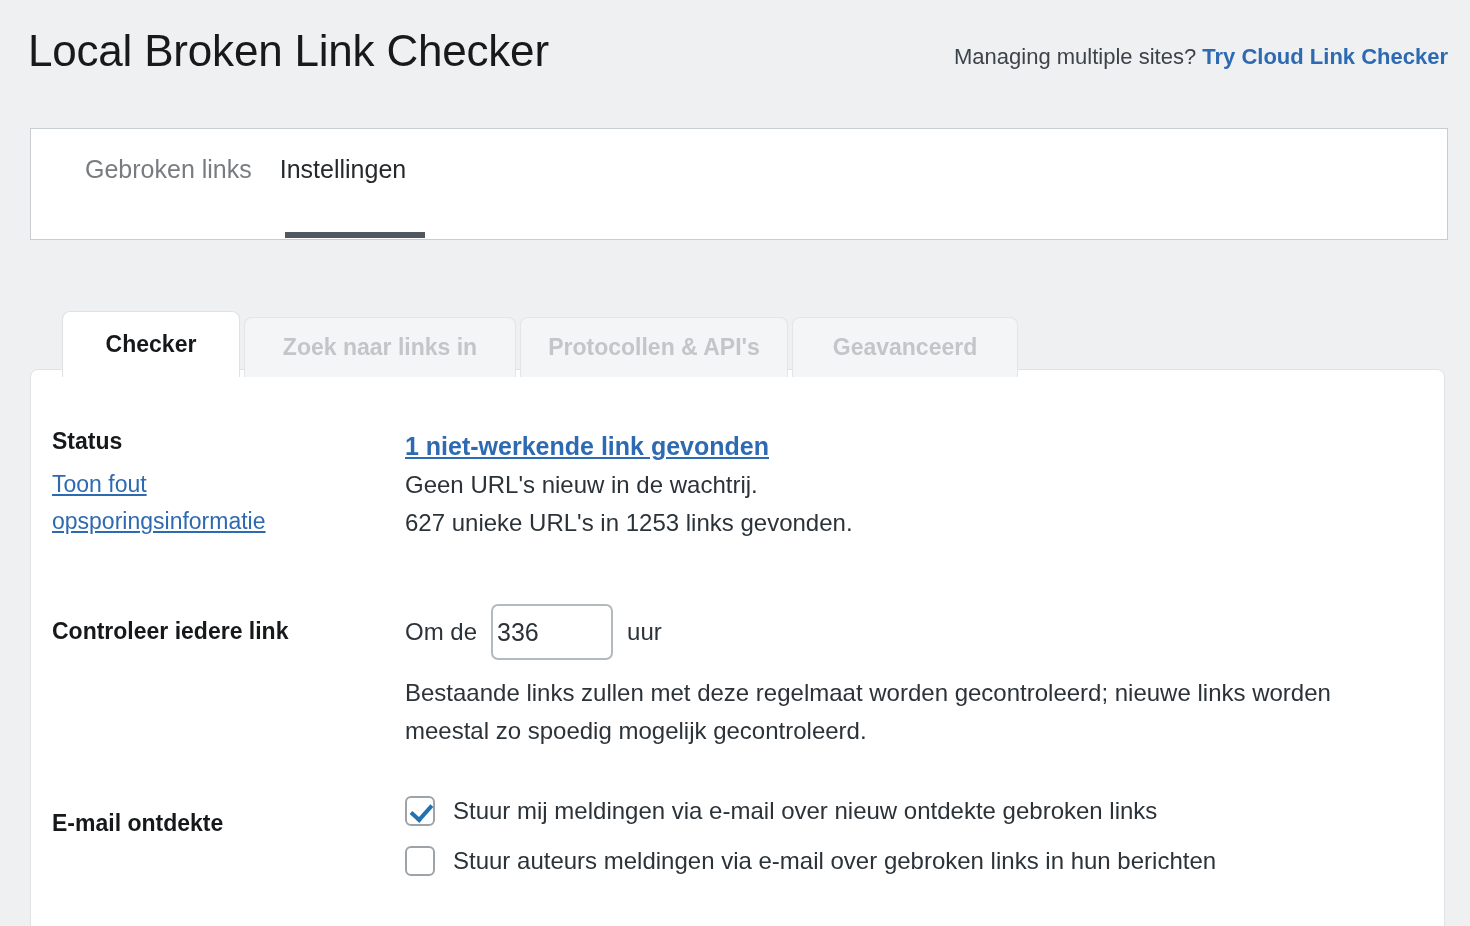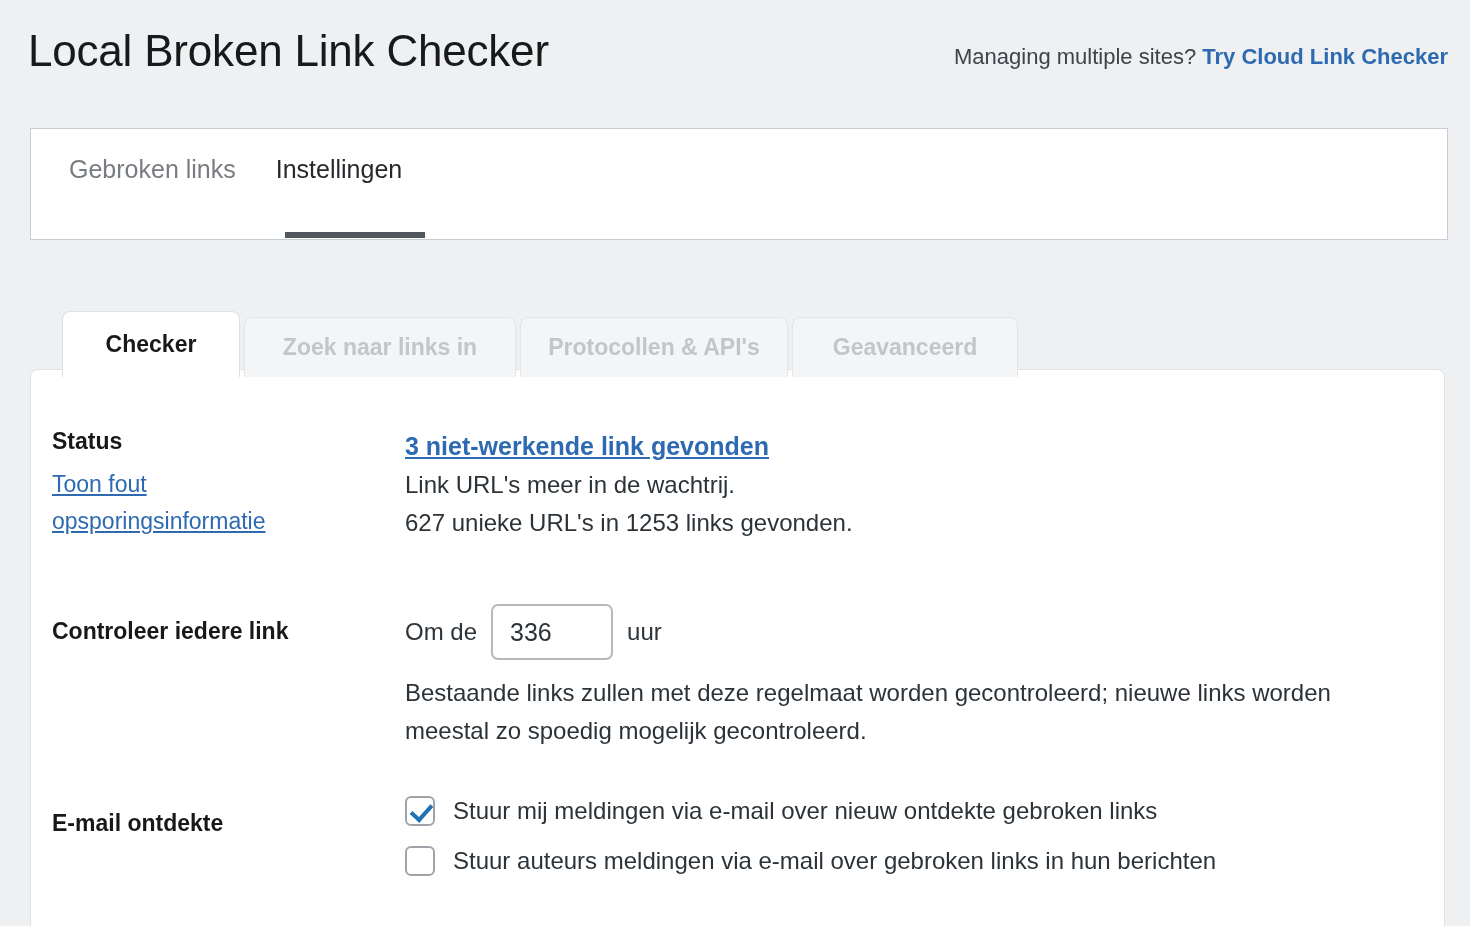--- a/index.html
+++ b/index.html
@@ -32,22 +32,22 @@
   }
 
   
   .navbox {
     position: absolute; left: 30px; top: 128px;
     width: 1418px; height: 112px;
     background: #ffffff;
     border: 1px solid #c8cdd1;
   }
   .navtabs {
-    position: absolute; left: 38px; top: 26px;
-    display: flex; align-items: flex-start; gap: 40px;
+    position: absolute; left: 54px; top: 26px;
+    display: flex; align-items: flex-start; gap: 28px;
   }
   .navtab {
     font-size: 25px; color: #787c80; white-space: nowrap;
     padding-bottom: 4px; cursor: pointer;
   }
   .navtab.active { color: #26292c; }
   .nav-underline {
     position: absolute; left: 285px; top: 232px;
     width: 140px; height: 6px; background: #50575e;
   }
@@ -129,21 +129,21 @@
     display: flex; align-items: center; gap: 14px;
     font-size: 24px; color: #2c3338;
   }
   .interval-input {
     width: 122px; height: 56px;
     border: 2px solid #b4b9bd;
     border-radius: 7px;
     background: #ffffff;
     font-size: 25px; color: #2c3338;
     font-family: "Liberation Sans", sans-serif;
-    padding: 0 17px;
+    padding: 0 4px;
     outline: none;
   }
   .interval-desc {
     margin-top: 14px;
     font-size: 24px; color: #2c3338;
     line-height: 38px; max-width: 990px;
   }
 
   .cbline {
     display: flex; align-items: center; gap: 18px;
@@ -203,22 +203,22 @@
       <span class="lbl">Geavanceerd</span>
     </div>
   </div>
 
   <div class="panel">
 
     <div class="row" style="top:58px;">
       <div class="row-label" style="top:0;">Status</div>
       <div class="row-sublink" style="top:38px;">Toon fout opsporingsinformatie</div>
       <div class="row-field" style="top:-2px;">
-        <a class="status-link" href="#">3 niet-werkende link gevonden</a>
-        <div class="status-line">Link URL's meer in de wachtrij.</div>
+        <a class="status-link" href="#">1 niet-werkende link gevonden</a>
+        <div class="status-line">Geen URL's nieuw in de wachtrij.</div>
         <div class="status-line">627 unieke URL's in 1253 links gevonden.</div>
       </div>
     </div>
 
     <div class="row" style="top:248px;">
       <div class="row-label" style="top:0;">Controleer iedere link</div>
       <div class="row-field" style="top:-14px;">
         <div class="interval-line">
           <span>Om de</span>
           <input class="interval-input" type="text" value="336" style="">

